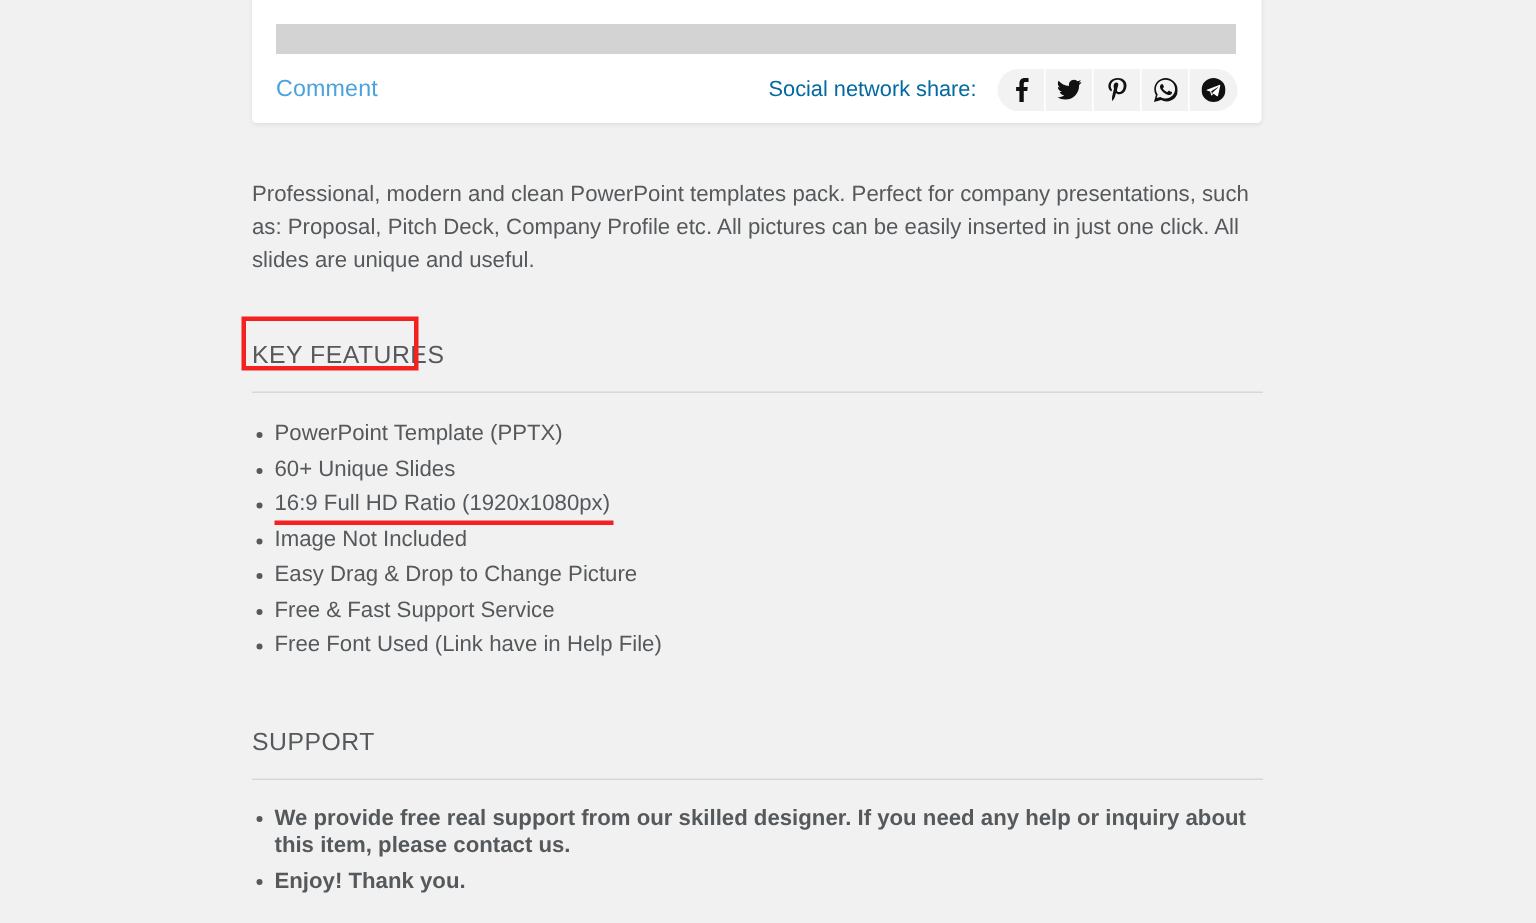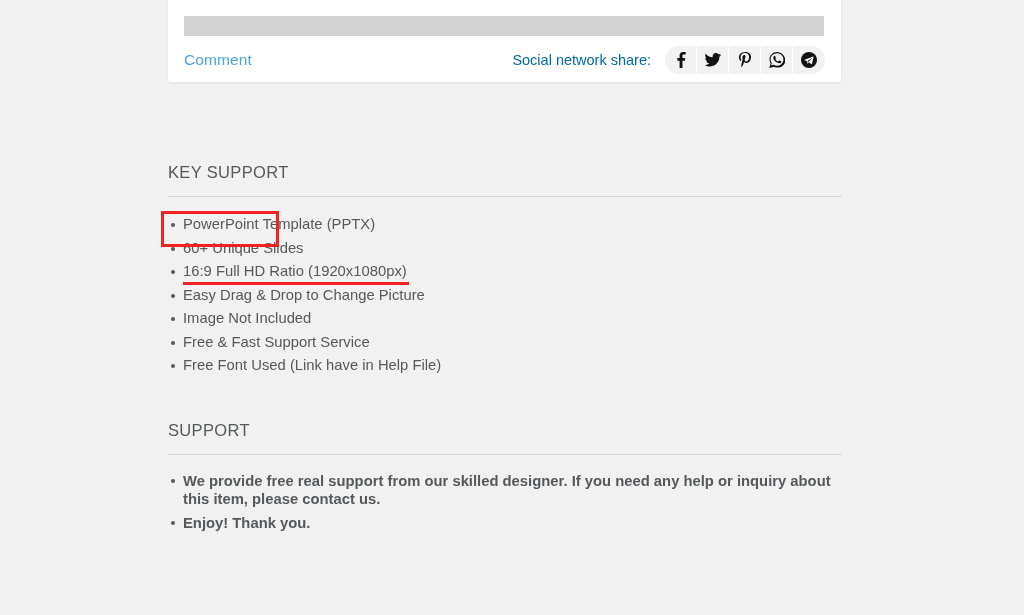--- a/index.html
+++ b/index.html
@@ -265,39 +265,40 @@
             </span>
           </div>
 
         </div>
       </div>
     </div>
   </div>
 
   <div class="content">
 
-
-    <h2 class="section-head">KEY SUPPORT</h2>
+    <p class="intro">Professional, modern and clean PowerPoint templates pack. Perfect for company presentations, such as: Proposal, Pitch Deck, Company Profile etc. All pictures can be easily inserted in just one click. All slides are unique and useful.</p>
+
+    <h2 class="section-head">KEY FEATURES</h2>
     <div class="divider"></div>
 
     <ul class="feature-list">
       <li>
         <span class="txt">PowerPoint Template (PPTX)</span>
       </li>
       <li>
         <span class="txt">60+ Unique Slides</span>
       </li>
       <li class="underlined">
         <span class="txt">16:9 Full HD Ratio (1920x1080px)</span>
       </li>
       <li>
+        <span class="txt">Image Not Included</span>
+      </li>
+      <li>
         <span class="txt">Easy Drag &amp; Drop to Change Picture</span>
-      </li>
-      <li>
-        <span class="txt">Image Not Included</span>
       </li>
       <li>
         <span class="txt">Free &amp; Fast Support Service</span>
       </li>
       <li>
         <span class="txt">Free Font Used (Link have in Help File)</span>
       </li>
     </ul>
 
     <h2 class="section-head">SUPPORT</h2>

